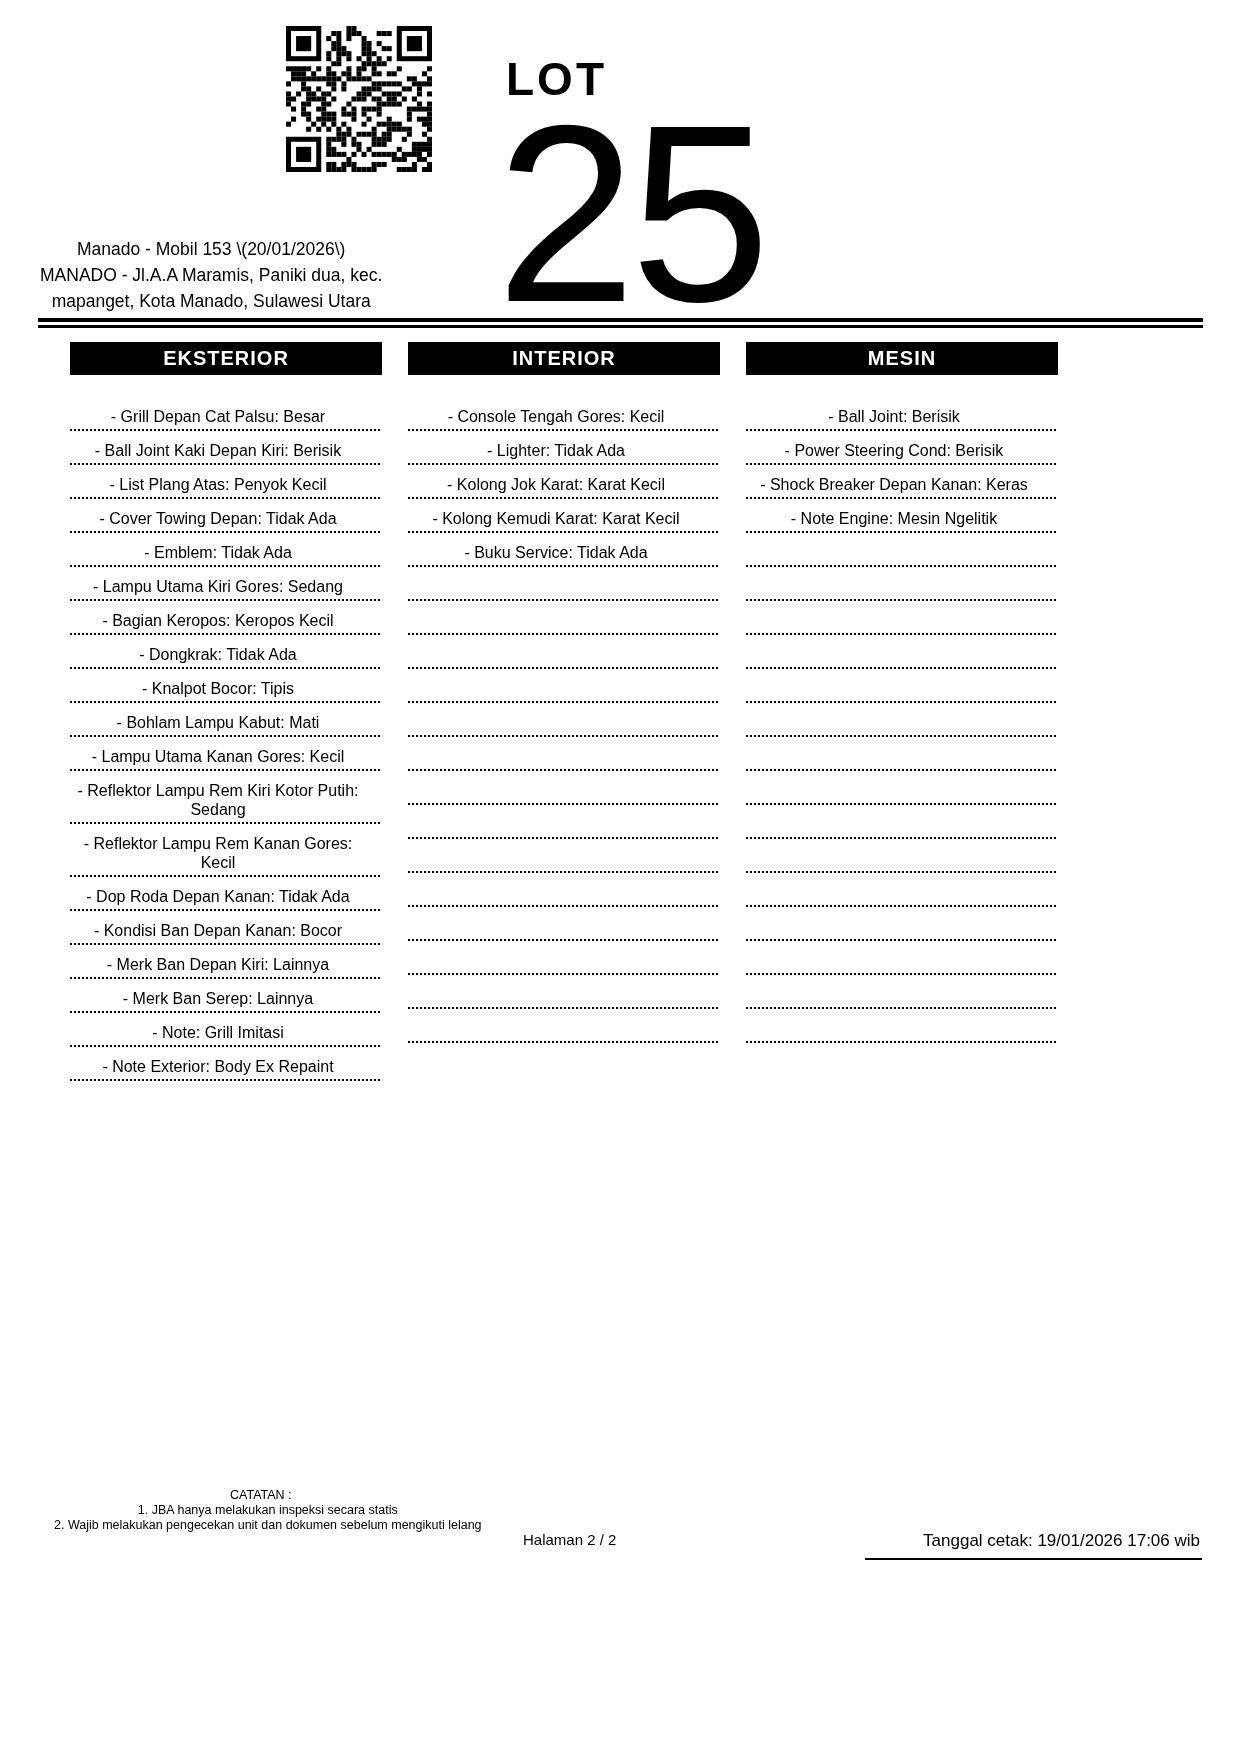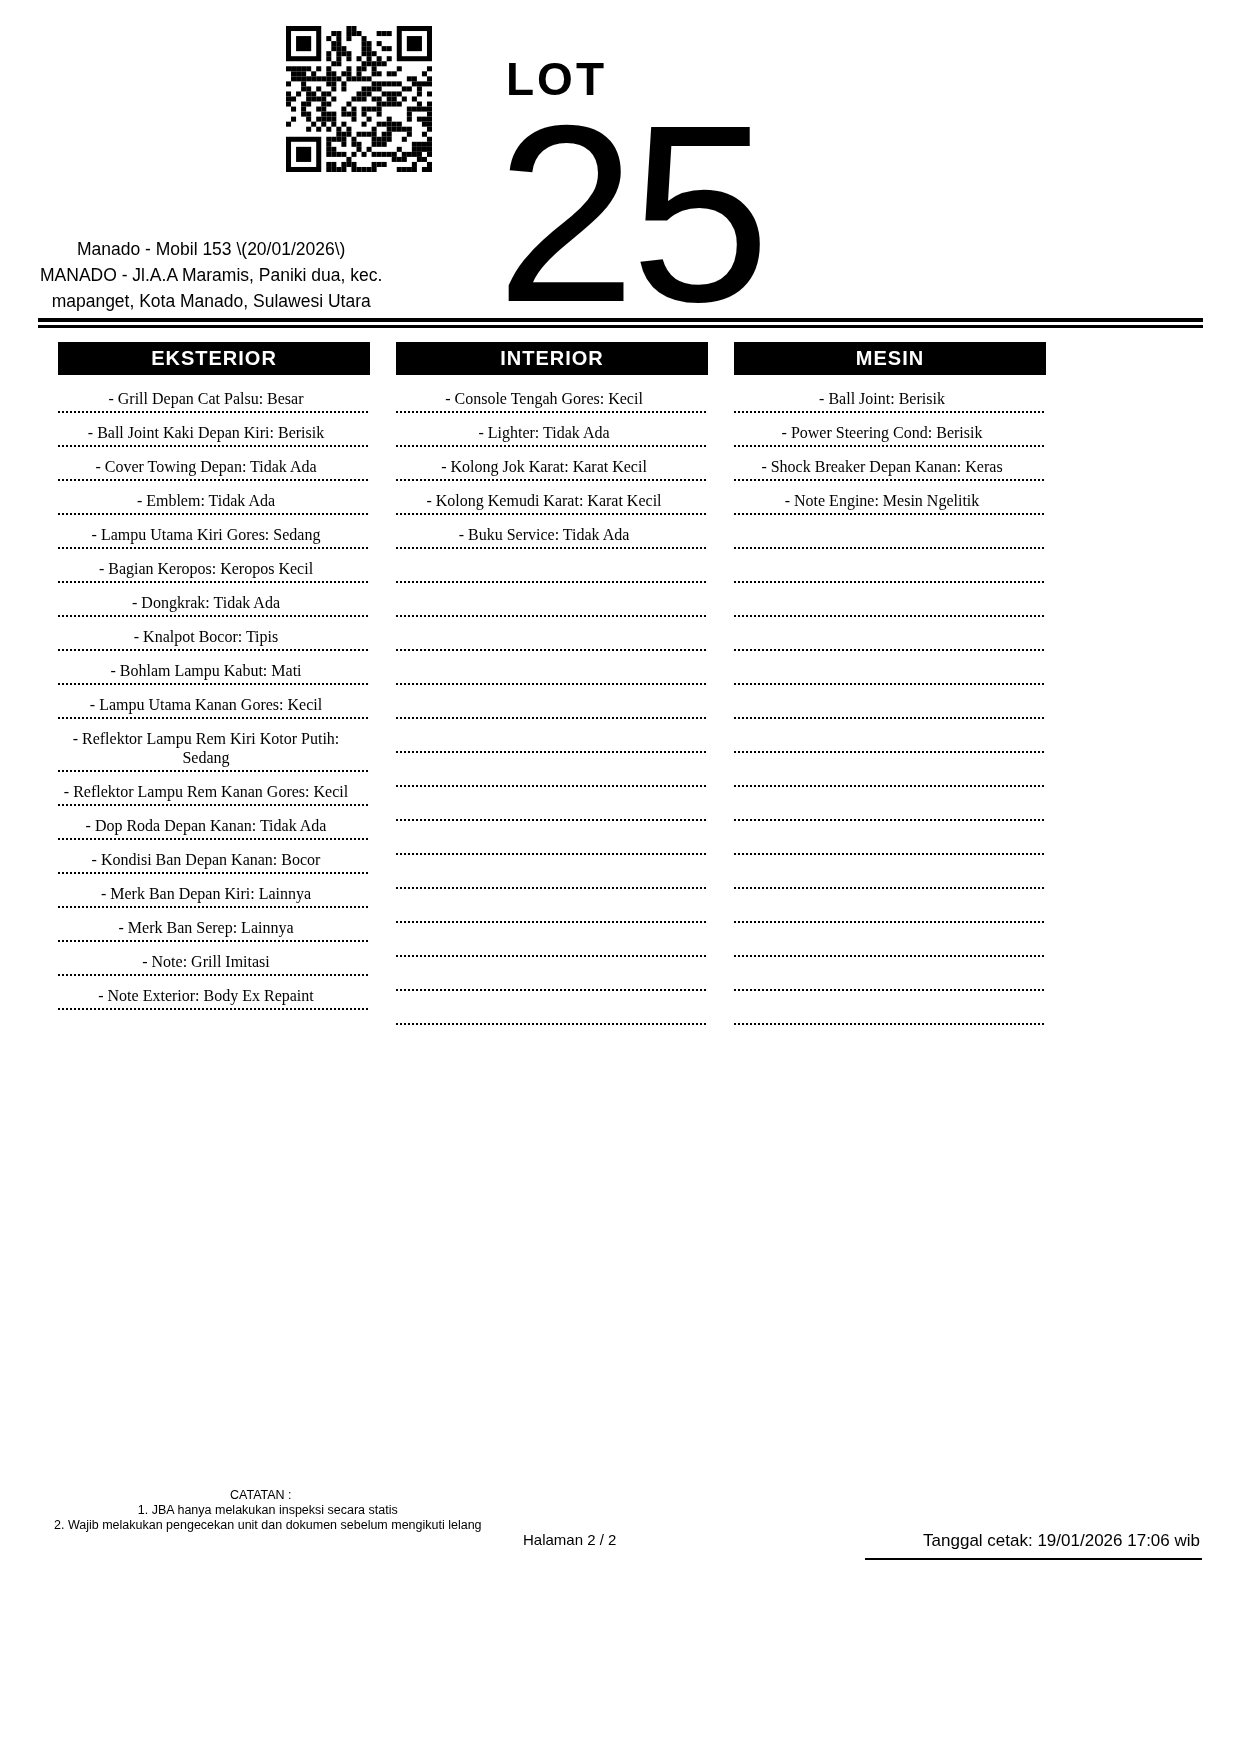--- a/index.html
+++ b/index.html
@@ -9,27 +9,27 @@
     font-family:"Liberation Sans","DejaVu Sans",sans-serif; overflow:hidden;text-align:center;
   }
   .qr { position:absolute; left:286px; top:26px; width:146px; height:146px; }
   .qr svg { width:100%; height:100%; display:block; }
   .lot-label { position:absolute; left:506px; top:52px; font-size:46px; font-weight:bold; letter-spacing:3px; }
   .lot-number { position:absolute; left:496px; top:88px; font-size:252px; font-weight:normal; line-height:1; letter-spacing:-6px; }
   .address { position:absolute; left:40px; top:236px; font-size:17.5px; line-height:26px; }
   .rule-double { position:absolute; left:38px; top:318px; width:1165px; }
   .rule-double .r1 { height:4px; background:#000; }
   .rule-double .r2 { height:3px; background:#000; margin-top:3px; }
-  .columns { position:absolute; left:58px; top:342px; display:flex; gap:26px; }
+  .columns { position:absolute; left:70px; top:342px; display:flex; gap:26px; }
   .column { width:312px; }
   .col-header {
     height:33px; background:#000; color:#fff; font-weight:bold; font-size:20px;
     letter-spacing:1px; display:flex; align-items:center; justify-content:center;
   }
-  .rows { padding-top:4px;font-family:Liberation Serif, serif; }
+  .rows { padding-top:22px; }
   .item { padding-top:10px; }
   .item .txt { display:block; font-size:16px; line-height:19px; min-height:19px; padding-right:16px; }
   .dotline {
     margin-top:3px; height:2px;
     background-image:repeating-linear-gradient(90deg,#000 0,#000 2px,transparent 2px,transparent 4px);
   }
   .catatan { position:absolute; left:40px; top:1488px; font-size:12.5px; line-height:15px; }
   .catatan .notes { padding-left:14px; }
   .page-num { position:absolute; left:523px; top:1531px; font-size:15px; }
   .print-date { position:absolute; right:40px; top:1531px; font-size:17px; }
@@ -394,20 +394,24 @@
           <div class="item">
             <span class="txt">- Grill Depan Cat Palsu: Besar</span>
             <div class="dotline"></div>
           </div>
 
           <div class="item">
             <span class="txt">- Ball Joint Kaki Depan Kiri: Berisik</span>
             <div class="dotline"></div>
           </div>
 
+          <div class="item">
+            <span class="txt">- List Plang Atas: Penyok Kecil</span>
+            <div class="dotline"></div>
+          </div>
 
           <div class="item">
             <span class="txt">- Cover Towing Depan: Tidak Ada</span>
             <div class="dotline"></div>
           </div>
 
           <div class="item">
             <span class="txt">- Emblem: Tidak Ada</span>
             <div class="dotline"></div>
           </div>

